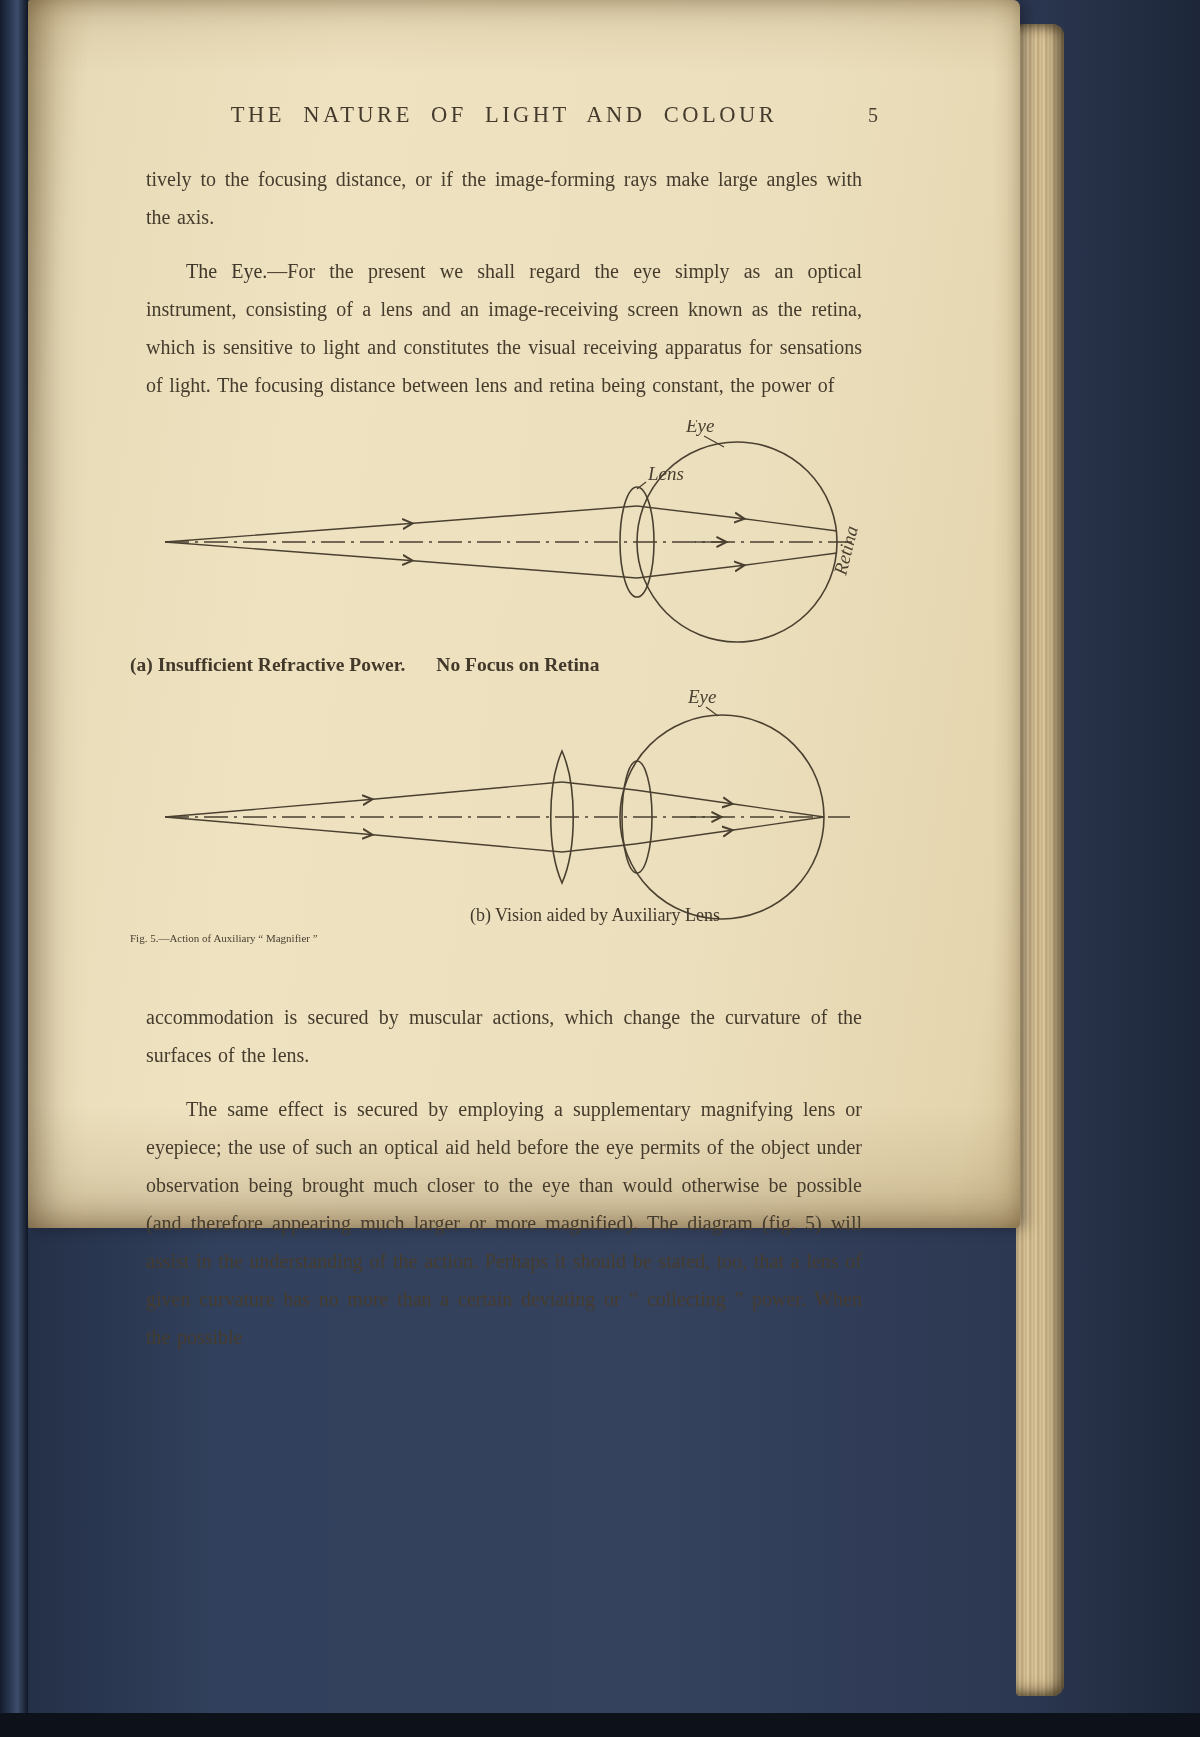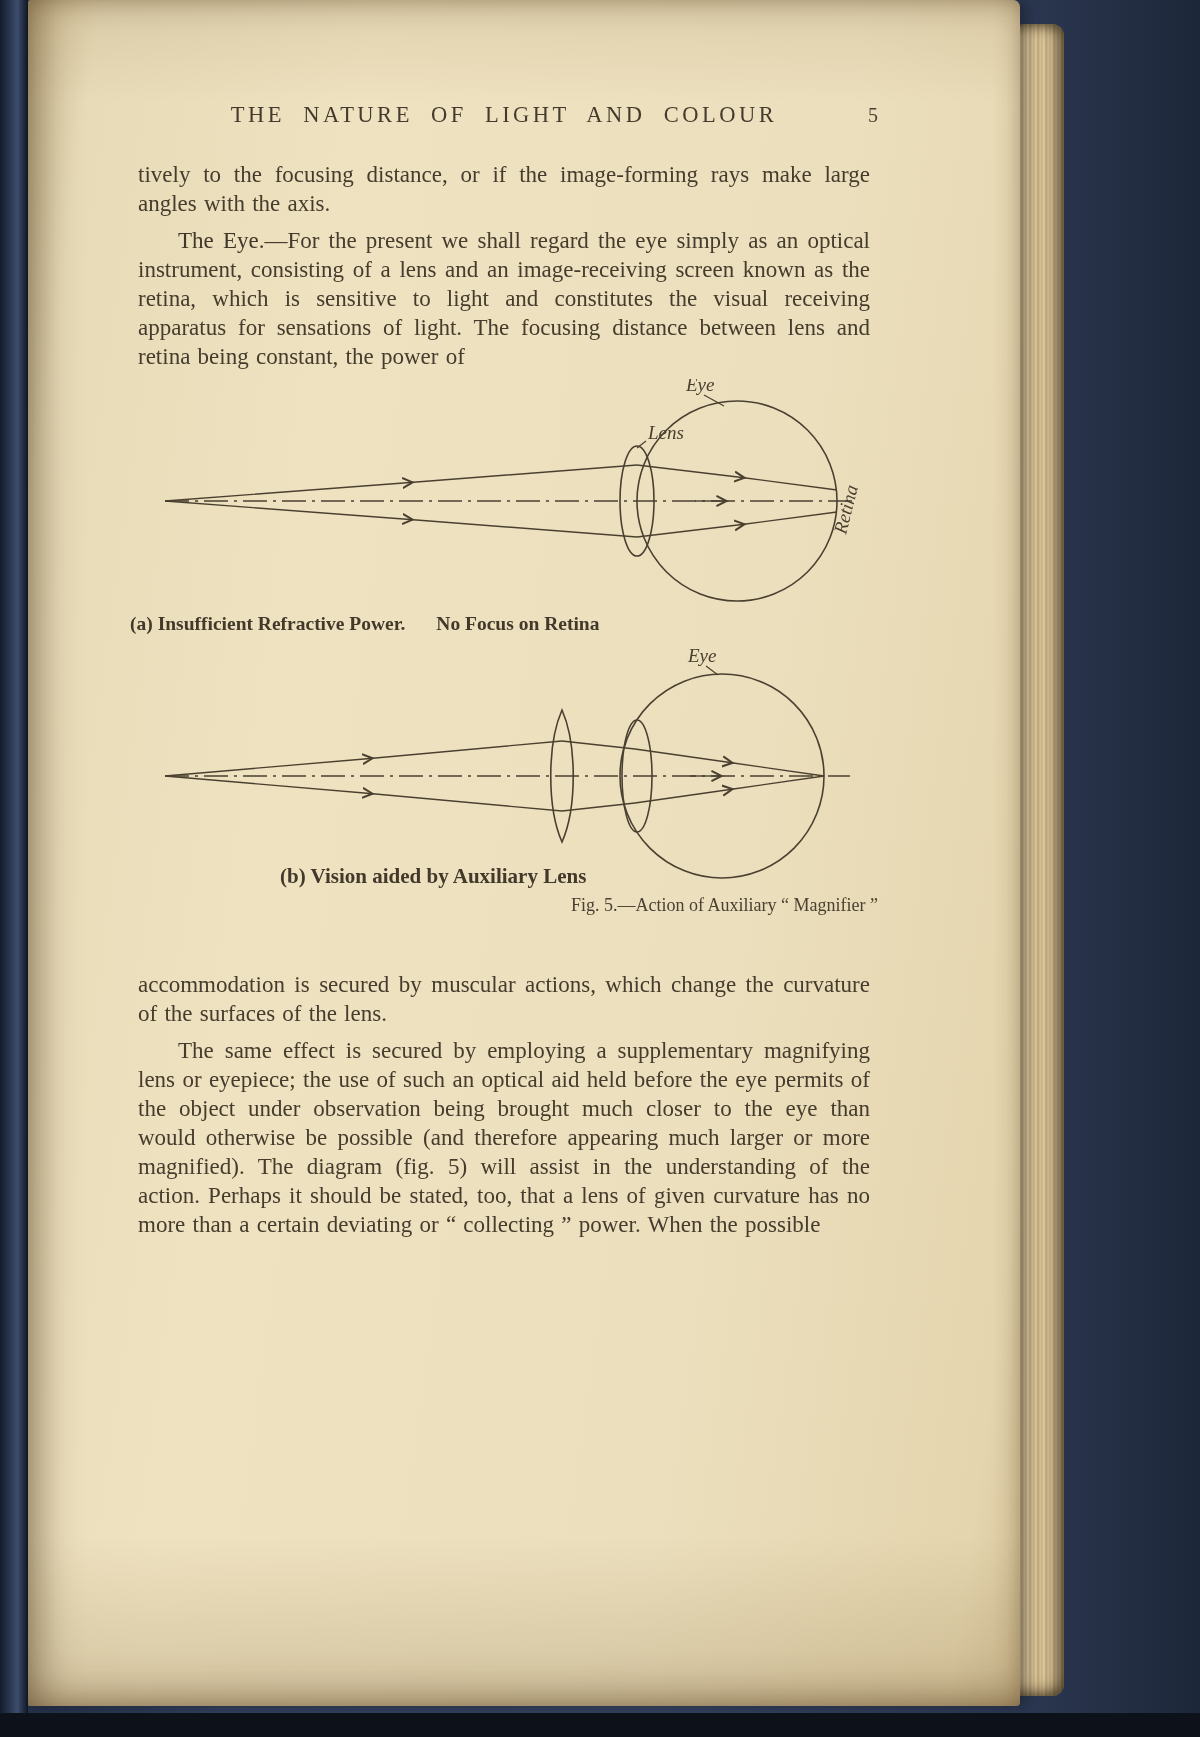--- a/index.html
+++ b/index.html
@@ -12,56 +12,56 @@
     position:absolute;left:0;top:0;width:28px;height:100%;
     background:linear-gradient(90deg,#141c2c 0%,#2c3a54 40%,#3e4d6c 62%,#101725 100%);
   }
   .page-stack{
     position:absolute;left:1016px;top:24px;width:48px;height:1672px;
     border-radius:8px 12px 12px 4px;
     background:repeating-linear-gradient(90deg,#d8c69e 0px,#c8af81 2px,#e0cfa6 4px,#bda276 6px,#d3c094 8px);
     box-shadow:inset -8px 0 12px rgba(35,25,10,.55), inset 0 10px 14px -8px rgba(35,25,10,.5), inset 0 -12px 16px -8px rgba(35,25,10,.5);
   }
   .paper{
-    position:absolute;left:28px;top:0;width:992px;height:1706px;z-index:2;
+    position:absolute;left:28px;top:0;width:992px;height:1228px;z-index:2;
     background:
       linear-gradient(180deg, rgba(115,85,40,.12) 0%, rgba(0,0,0,0) 6%, rgba(0,0,0,0) 90%, rgba(110,82,38,.20) 100%),
       linear-gradient(98deg,#d7c69e 0%,#e8dbb8 6%,#efe2c0 28%,#ecdfbd 68%,#e4d5ae 94%,#d7c59c 100%);
     border-radius:3px 7px 4px 2px;
     box-shadow:
       inset 24px 0 40px -14px rgba(70,50,20,.50),
       inset -10px 0 26px -12px rgba(90,65,30,.35),
       inset 0 -28px 44px -22px rgba(95,70,35,.42),
       inset 0 16px 34px -24px rgba(95,70,35,.32),
       6px 0 14px rgba(10,10,15,.35);
   }
   .bottom-bar{
     position:absolute;left:0;bottom:0;width:100%;height:24px;background:#0d1119;z-index:6;
   }
   .text-col{position:absolute;left:102px;top:0;width:748px;color:#473e2f;}
   .header{position:relative;margin-top:102px;height:32px;}
   .header .title{
     text-align:center;font-size:22.5px;letter-spacing:3.5px;word-spacing:9px;color:#443b2c;
   }
   .header .pagenum{position:absolute;right:0;top:2px;font-size:20px;color:#4a4132;}
-  p{margin:8px;text-align:justify;font-size:23px;line-height:29px;color:#453c2d;word-spacing:1.5px;}
+  p{margin:16px;text-align:justify;font-size:20px;line-height:38px;color:#453c2d;word-spacing:1.5px;}
   p.first{margin-top:26px;}
   .indent{text-indent:40px;}
   .lead{font-weight:normal;color:#3f372a;}
   .fig-svg{display:block;}
   .fig-svg text{font-family:"Liberation Serif",serif;font-style:italic;font-size:19px;fill:#4a4030;}
   .stroke{fill:none;stroke:#4a4030;stroke-width:1.6;}
   .ray{fill:none;stroke:#4a4030;stroke-width:1.4;}
   .axis{fill:none;stroke:#4a4030;stroke-width:1.3;stroke-dasharray:24 6 3 6;}
   .tick{stroke:#4a4030;stroke-width:1.2;}
   .caption-a{margin-top:-16px;font-weight:bold;font-size:19.5px;color:#42392b;}
   .caption-a .gap{display:inline-block;width:26px;}
   .svg-b{margin-top:14px;}
-  .caption-b{margin:-30px 0 0 150px;font-weight:bold;font-size:21px;color:#42392b;text-align:left;width:440px;}
-  .fig-caption{margin-top:6px;text-align:right;font-size:18px;color:#4a4132;}
+  .caption-b{margin:-30px 0 0 150px;font-weight:normal;font-size:18px;color:#42392b;text-align:right;width:440px;}
+  .fig-caption{margin-top:6px;text-align:left;font-size:11px;color:#4a4132;}
   .p3{margin-top:54px;}
 </style>
 </head>
 <body>
 
 <div class="spine"></div>
 <div class="page-stack"></div>
 
 <div class="paper">
   <div class="text-col">

